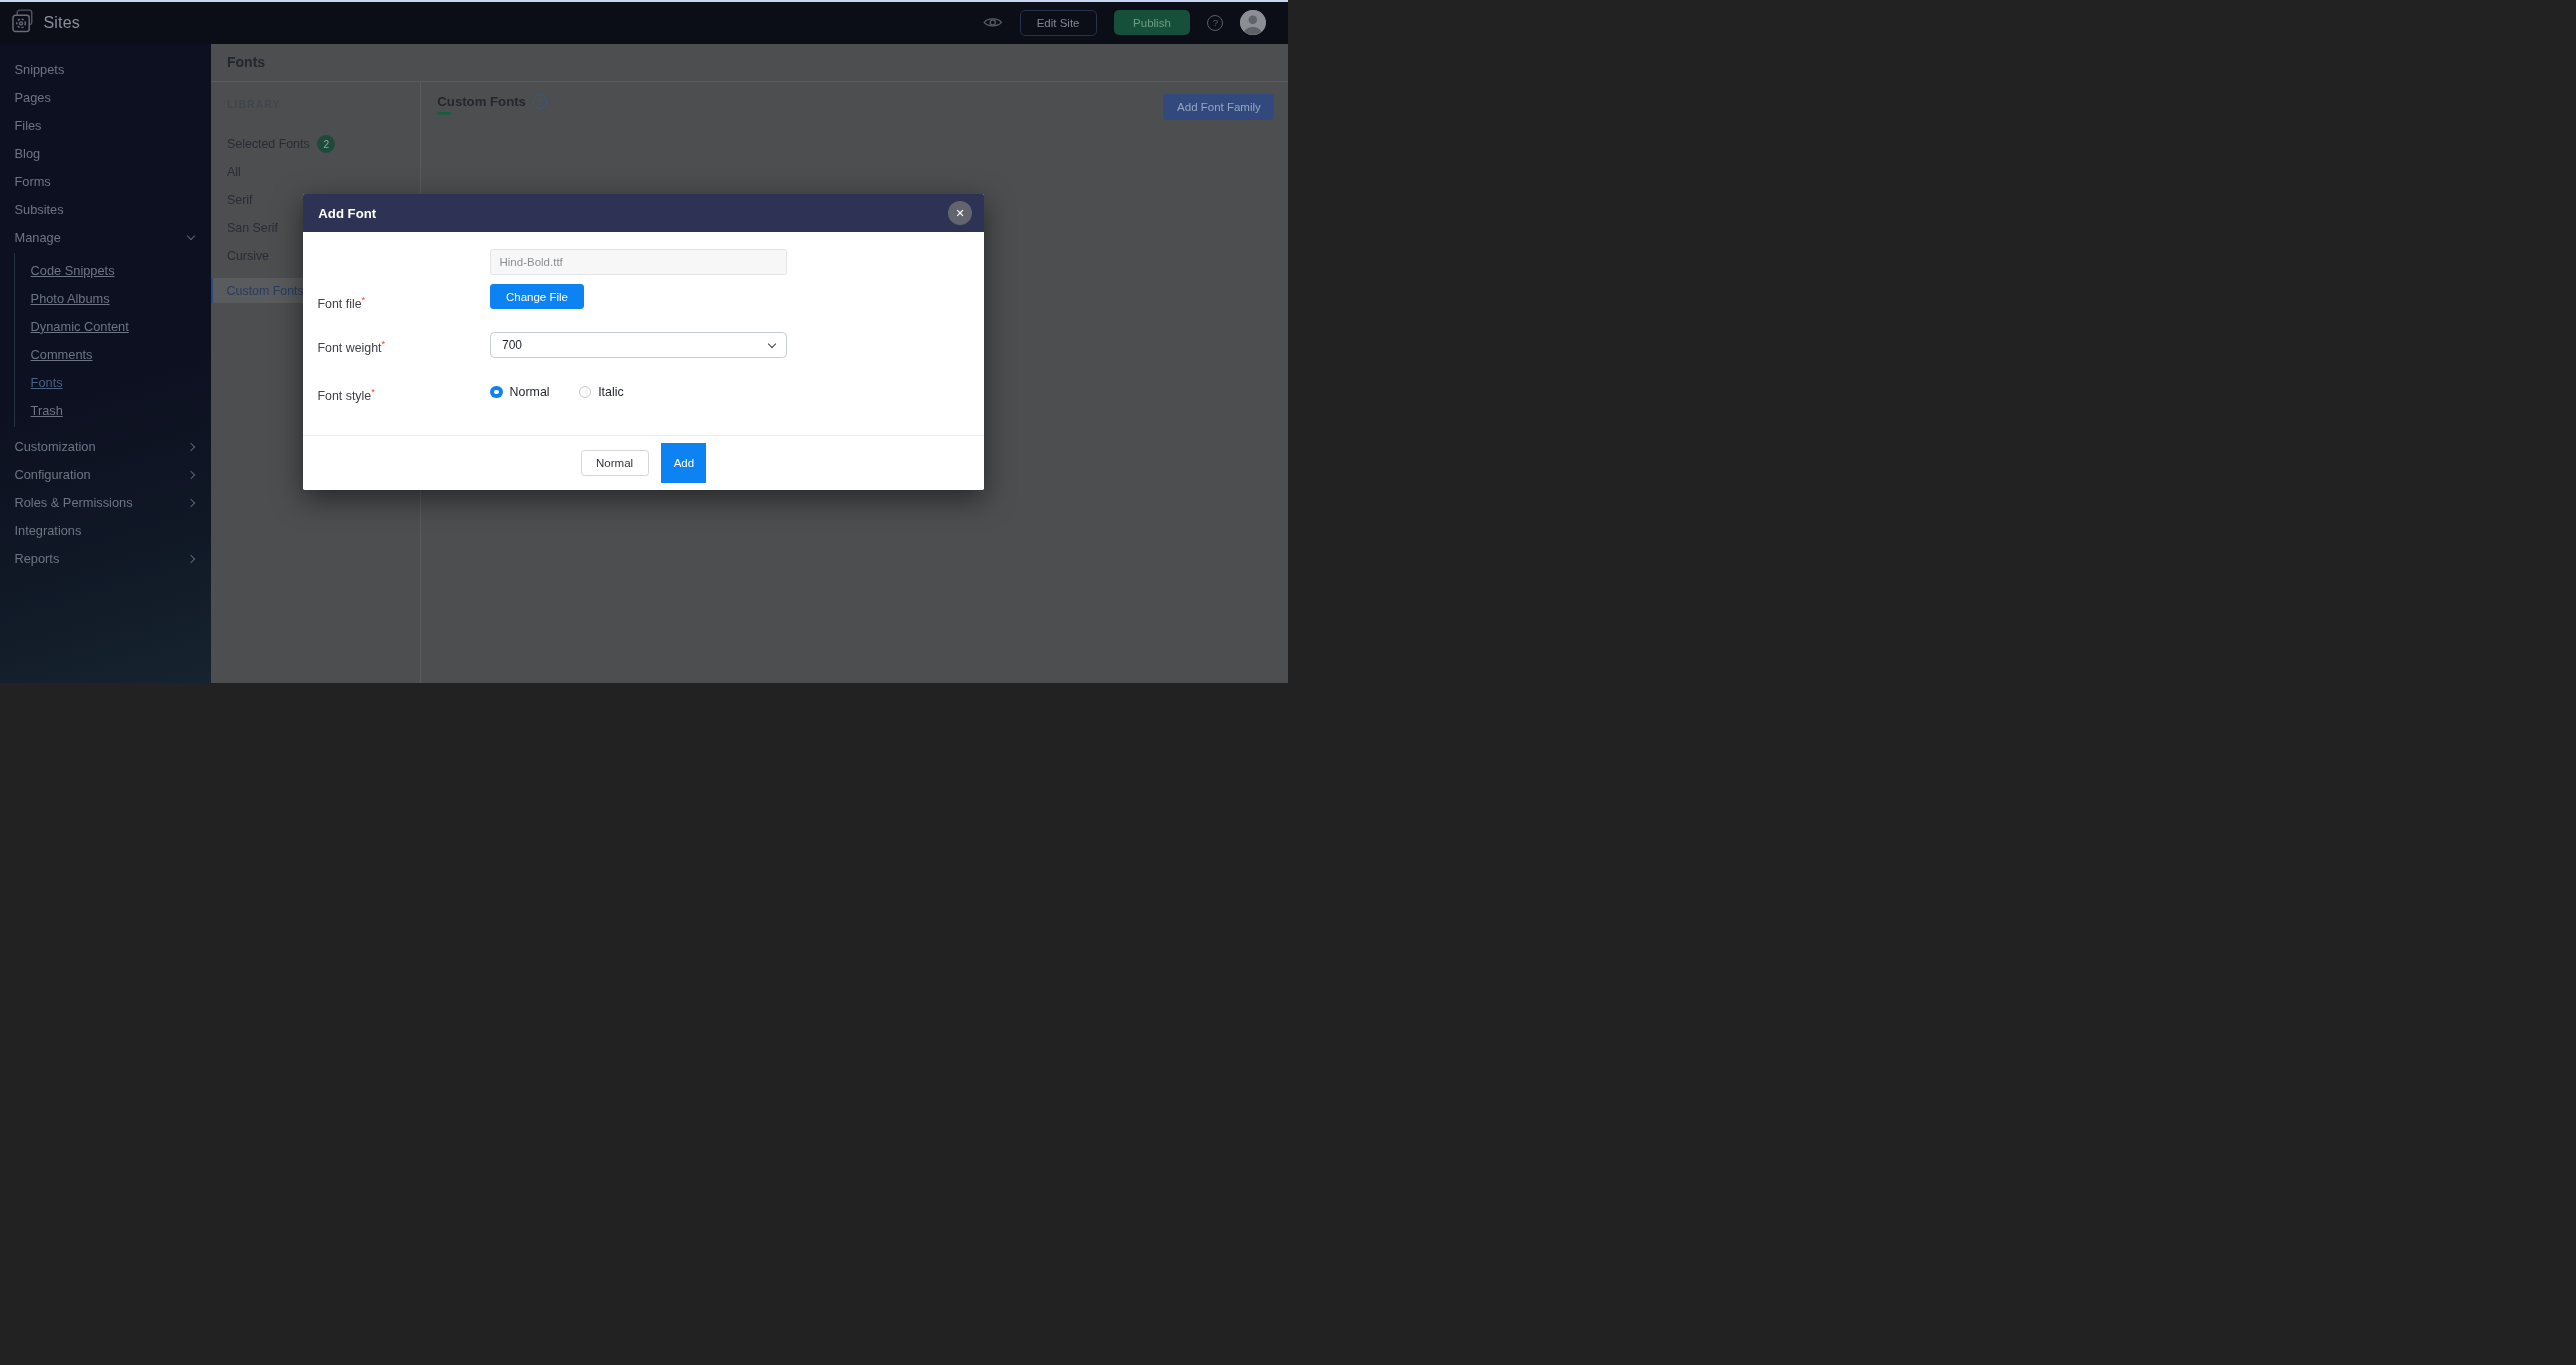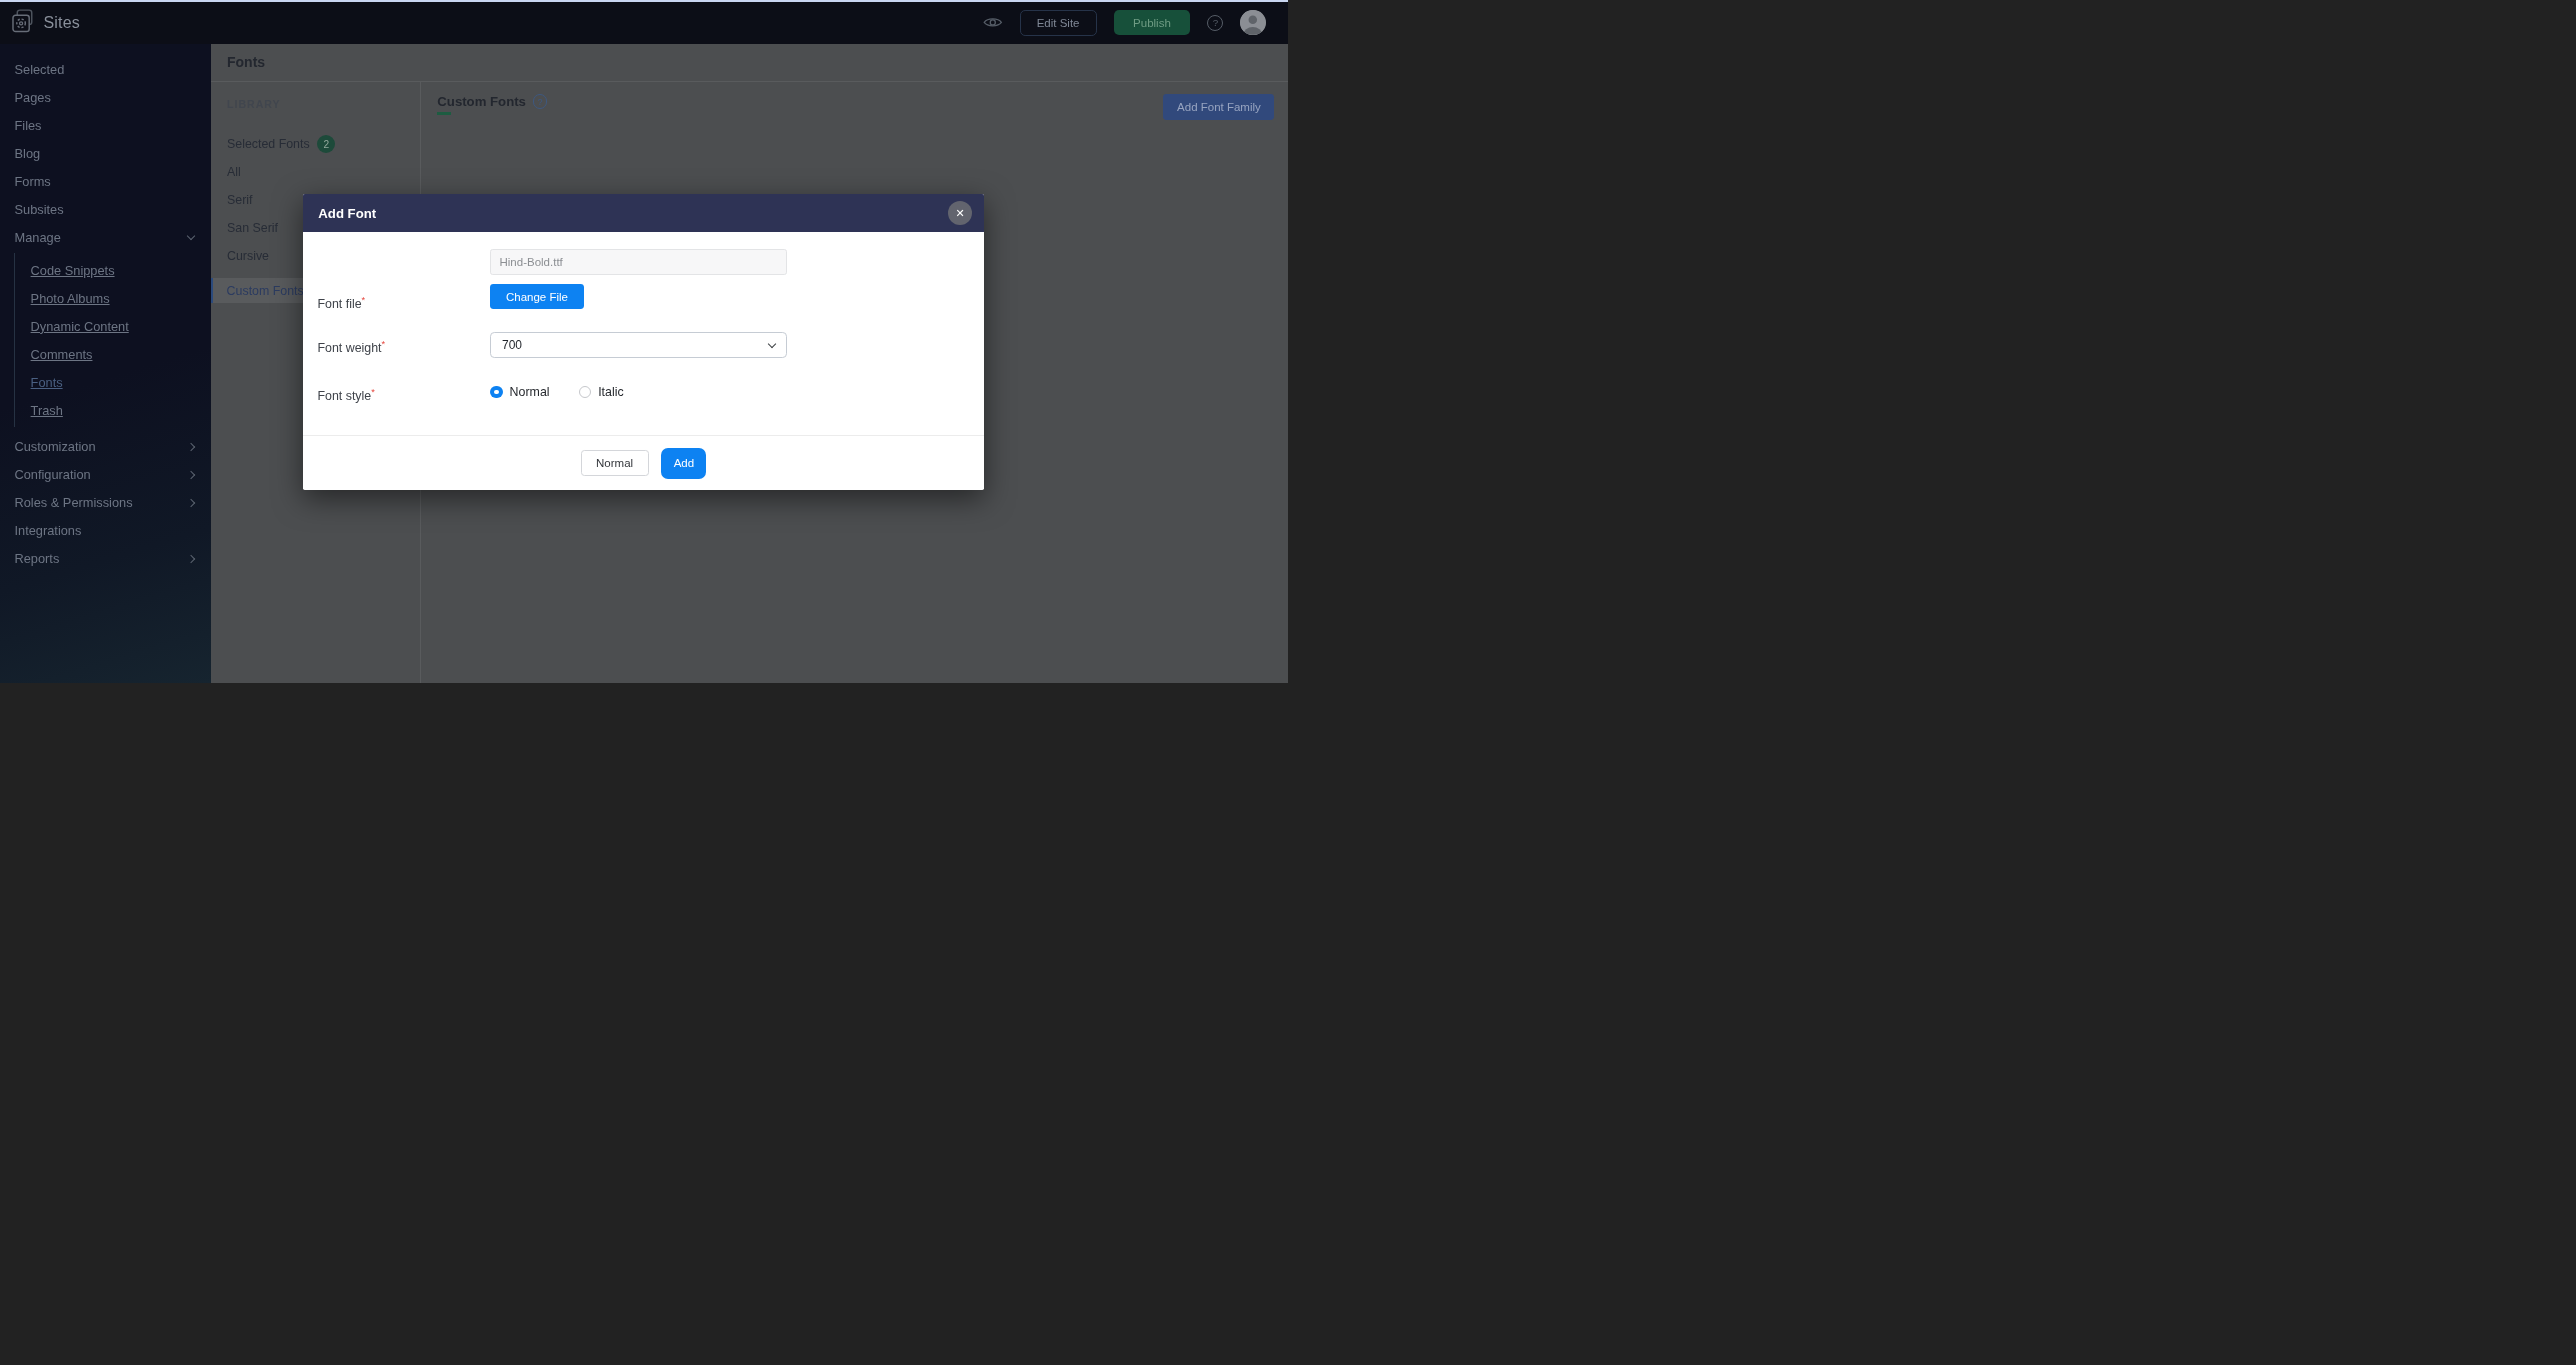--- a/index.html
+++ b/index.html
@@ -100,21 +100,21 @@
             display:inline-block;cursor:pointer;}
   .radio-on .dot{position:absolute;left:4.3px;top:4.3px;width:4.3px;height:4.3px;border-radius:50%;background:#fff;}
   .radio-off{width:12.8px;height:12.8px;border-radius:50%;border:1.3px solid #c6c8cc;background:#fff;
              display:inline-block;cursor:pointer;}
   .radio-label{color:#26292e;font-size:12.4px;margin-left:6.8px;}
   .radio-gap{width:29px;}
   .modal-footer{position:absolute;left:0;right:0;top:203px;bottom:0;border-top:0.9px solid #ececec;
                 display:flex;align-items:center;justify-content:center;gap:12.8px;}
   .btn-cancel{width:68px;height:26.4px;background:#fff;border:0.9px solid #d4d6da;border-radius:3.4px;
               color:#33363b;font-size:11.5px;cursor:pointer;font-family:inherit;}
-  .btn-add{width:45px;height:31px;background:#0d82f2;border:none;border-radius:7px;color:#fff;
+  .btn-add{width:45px;height:40px;background:#0d82f2;border:none;border-radius:0;color:#fff;
            font-size:11.5px;cursor:pointer;font-family:inherit;}
 </style>
 </head>
 <body>
 
 <div id="app">
 
   <div class="topstrip"></div>
 
   <div class="topbar">
@@ -144,21 +144,21 @@
           <circle cx="15" cy="15" r="15" fill="#8b8e94"></circle>
           <circle cx="15" cy="11.5" r="5" fill="#5f6369"></circle>
           <path d="M4 29 a11 9 0 0 1 22 0 Z" fill="#5f6369"></path>
         </svg>
       </span>
     </div>
   </div>
 
   <div class="sidebar">
     <div class="snav">
-        <span>Selected</span>
+        <span>Snippets</span>
       </div>
     <div class="snav">
         <span>Pages</span>
       </div>
     <div class="snav">
         <span>Files</span>
       </div>
     <div class="snav">
         <span>Blog</span>
       </div>

